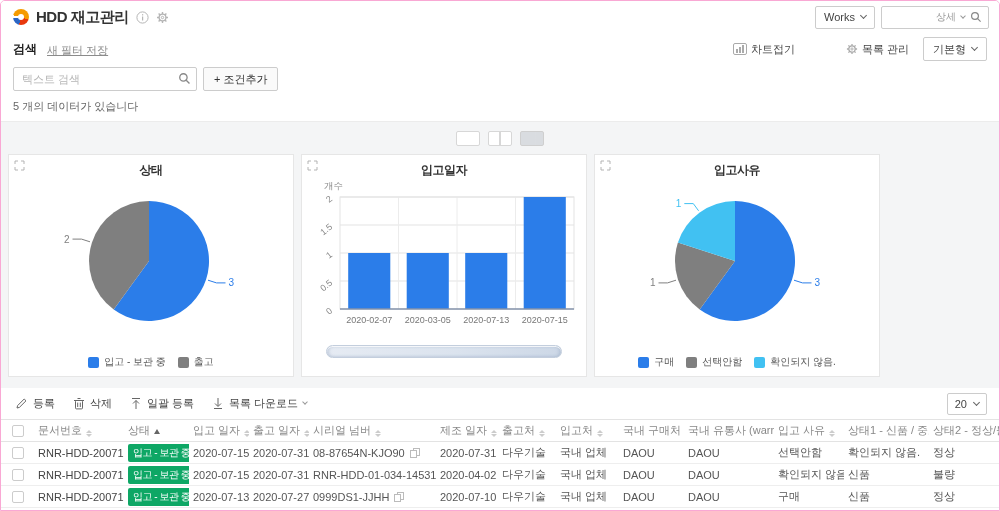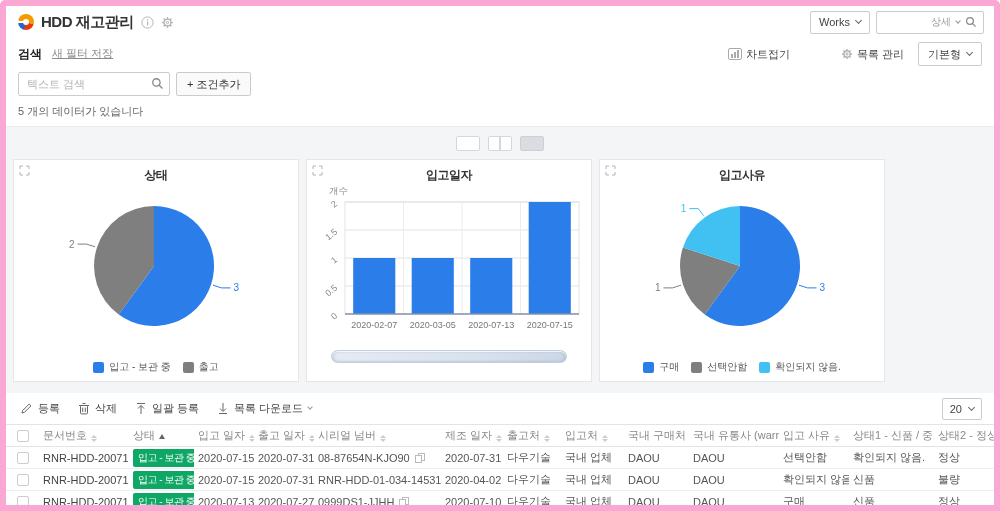--- a/index.html
+++ b/index.html
@@ -1,44 +1,44 @@
 <!DOCTYPE html>
 <html><head>
 <meta charset="utf-8">
 <style>
   * { box-sizing: border-box; margin:0; padding:0; }
   html,body { background:#fff; }
   body { width:1000px; height:511px; font-family:"Liberation Sans","DejaVu Sans",sans-serif; position:relative; }
-  .page { position:absolute; inset:0; width:1000px; height:511px; border:6px solid #f9a8d4; border-radius:5px 5px 0 0; background:#fff; overflow:hidden; }
+  .page { position:absolute; inset:0; width:1000px; height:511px; border:1px solid #f9a8d4; border-radius:5px 5px 0 0; background:#fff; overflow:hidden; }
 
   
   .topbar { height:32px; display:flex; align-items:center; justify-content:space-between; padding:0 10px 0 12px; background:#fff; }
   .topbar-left { display:flex; align-items:center; gap:7px; }
   .logo { width:16px; height:16px; border-radius:50%; background:conic-gradient(from -40deg,#f59b00 0 150deg,#e8380d 150deg 235deg,#2c66c4 235deg 300deg,#fff 300deg 322deg,#f59b00 322deg); position:relative; }
   .logo::after{ content:""; position:absolute; left:5px; top:5px; width:6px; height:6px; background:#fff; border-radius:50%; }
   .page-title { font-size:15px; font-weight:bold; color:#333; letter-spacing:-0.5px; }
   .hicon { color:#b0b0b0; display:inline-flex; align-items:center; }
   .topbar-right { display:flex; align-items:center; gap:6px; }
   .select-box { display:inline-flex; align-items:center; gap:6px; border:1px solid #ccc; border-radius:2px; background:#fff; height:23px; padding:0 8px; font-size:11px; color:#444; cursor:pointer; }
   .chev { width:5px; height:5px; border-right:1px solid #666; border-bottom:1px solid #666; transform:rotate(45deg); display:inline-block; margin-top:-3px; }
   .gsearch { display:inline-flex; align-items:center; justify-content:flex-end; gap:5px; width:108px; height:23px; border:1px solid #ccc; border-radius:2px; background:#fff; padding:0 6px; }
   .gsearch .hint { font-size:10px; color:#999; }
   .chev.sm { width:4px; height:4px; border-color:#999; }
 
   
   .filterbar { padding:4px 12px 0 12px; background:#fff; }
   .frow1 { display:flex; align-items:center; justify-content:space-between; }
-  .frow1-left { display:flex; align-items:flex-start; gap:10px; }
+  .frow1-left { display:flex; align-items:flex-end; gap:10px; }
   .search-label { font-size:12px; font-weight:bold; color:#222; }
   .save-filter { font-size:11px; color:#8b8b8b; text-decoration:underline; cursor:pointer; }
   .frow1-right { display:flex; align-items:center; gap:14px; }
   .tool-link { display:inline-flex; align-items:center; gap:4px; font-size:11px; color:#444; cursor:pointer;padding-left:37px; }
   .btn-basic { display:inline-flex; align-items:center; gap:6px; border:1px solid #ccc; border-radius:2px; height:24px; padding:0 9px; font-size:11px; color:#444; background:#fff; cursor:pointer; }
   .frow2 { display:flex; align-items:center; gap:6px; margin-top:6px; }
-  .txt-search { position:relative; width:152px; }
+  .txt-search { position:relative; width:184px; }
   .txt-search input { width:100%; height:24px; border:1px solid #ccc; border-radius:2px; font-size:11px; padding:0 24px 0 8px; color:#333; font-family:inherit; }
   .txt-search input::placeholder { color:#b5b5b5; }
   .txt-search .mag { position:absolute; right:6px; top:5px; }
   .btn-add { display:inline-flex; align-items:center; gap:4px; border:1px solid #ccc; border-radius:2px; height:24px; padding:0 10px; font-size:11px; color:#333; background:#fafafa; cursor:pointer; }
   .result-count { font-size:11px; color:#666; margin:8px 0 7px; }
 
   
   .charts-section { background:#f4f5f6; border-top:1px solid #ececec; padding:6px 0 11px; }
   .layout-toggles { display:flex; justify-content:center; gap:8px; padding:3px 0 8px; }
   .lt { width:24px; height:15px; border:1px solid #d7d7d7; background:#fff; border-radius:2px; cursor:pointer; }

